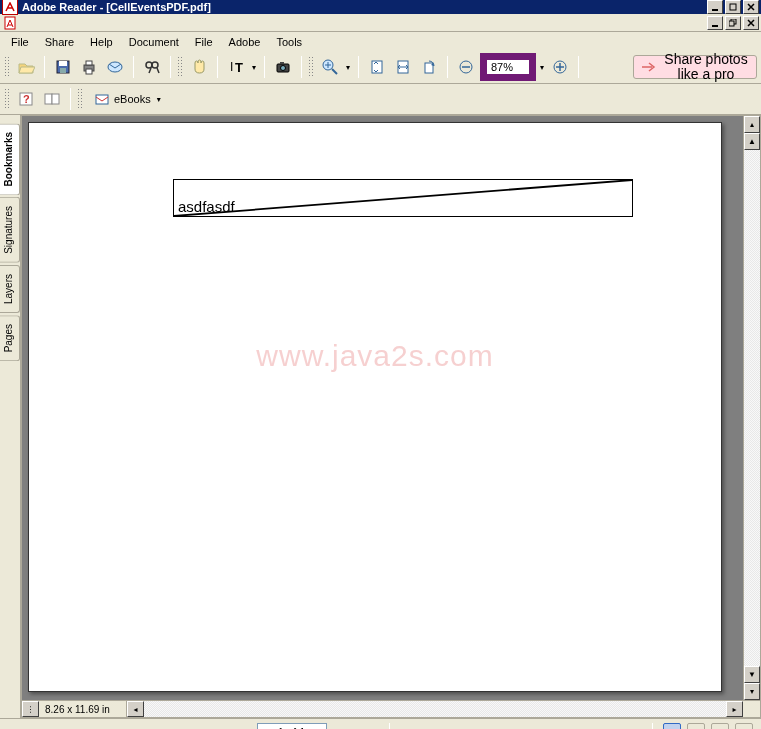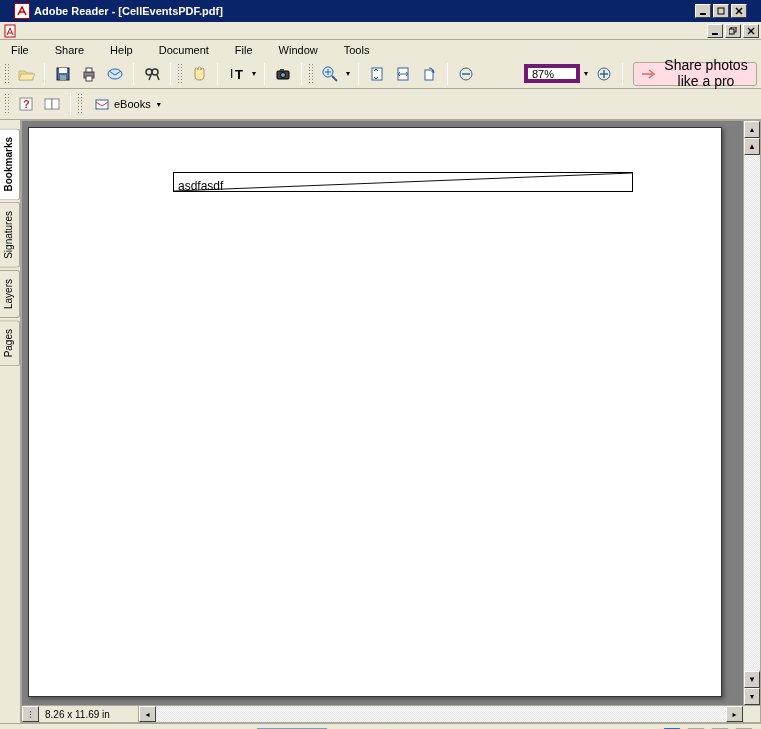--- a/index.html
+++ b/index.html
@@ -1,69 +1,69 @@
 <!DOCTYPE html>
 <html><head>
 <meta charset="utf-8">
 <style>
 * { box-sizing: border-box; margin: 0; padding: 0; font-family: Tahoma, Arial, sans-serif; }
 body { background: #ece9d8; width: 761px; height: 729px; overflow: hidden; font-size: 11px; }
 
 
-.titlebar { height: 22px; background: linear-gradient(#0a246a, #0a246a); color: #fff; display: flex; align-items: center; padding: 0 14px; }
+.titlebar { height: 14px; background: linear-gradient(#0a246a, #0a246a); color: #fff; display: flex; align-items: center; padding: 0 2px; }
 .titlebar .appicon { width: 16px; height: 16px; background: #fff; border: 1px solid #b00; margin-right: 4px; display: flex; align-items: center; justify-content: center; }
 .titlebar .appicon svg { width: 10px; height: 10px; }
 .titlebar .title { font-weight: bold; font-size: 11px; flex: 1; }
 .titlebar .winbtns { display: flex; gap: 2px; }
 .titlebar .winbtn { width: 16px; height: 14px; background: #d4d0c8; border: 1px solid #fff; border-right-color: #404040; border-bottom-color: #404040; display: flex; align-items: center; justify-content: center; font-size: 9px; color: #000; cursor: pointer; }
 
 
 .mdibar { height: 18px; background: #ece9d8; display: flex; justify-content: space-between; align-items: center; border-bottom: 1px solid #aca899; }
 .mdibar .docicon { width: 16px; height: 16px; margin-left: 2px; }
 .mdibar .mdibtns { display: flex; gap: 2px; margin-right: 2px; }
 .mdibar .mdibtn { width: 16px; height: 14px; background: #d4d0c8; border: 1px solid #fff; border-right-color: #404040; border-bottom-color: #404040; display: flex; align-items: center; justify-content: center; font-size: 9px; cursor: pointer; }
 
 
-.menubar { height: 19px; background: #ece9d8; display: flex; align-items: center; padding-left: 4px; gap: 12px; }
+.menubar { height: 19px; background: #ece9d8; display: flex; align-items: center; padding-left: 4px; gap: 2px; }
 .menubar .menu { padding: 2px 7px; cursor: pointer; font-size: 11px; }
 
 
 .toolbar-area { background: #ece9d8; border-bottom: 1px solid #aca899; }
 .toolbar-row { min-height: 30px; display: flex; align-items: center; padding: 2px 4px; gap: 2px; }
 .toolbar-row.first { border-bottom: 1px solid #aca899; }
 .tb-sep { width: 1px; height: 22px; background: #aca899; margin: 0 4px; border-right: 1px solid #fff; }
 .tb-btn { width: 24px; height: 24px; border: 1px solid transparent; border-radius: 3px; display: flex; align-items: center; justify-content: center; cursor: pointer; }
 .tb-btn.wide { width: auto; padding: 0 6px; gap: 4px; font-size: 11px; }
 .dd-arrow { width: 8px; display: inline-flex; justify-content: center; font-size: 8px; color: #000; cursor: pointer; }
-.zoom-box { width: 56px; height: 19px; border: 4px solid #701a75; background: #fff; font-size: 11px; padding: 0 4px; display: flex; align-items: center; margin-left: 44px; }
+.zoom-box { width: 56px; height: 28px; border: 7px solid #701a75; background: #fff; font-size: 11px; padding: 0 4px; display: flex; align-items: center; }
 .grip { width: 6px; height: 22px; background-image: radial-gradient(#888 1px, transparent 1px); background-size: 3px 3px; margin-right: 2px; }
 .share-box { margin-left: auto; width: 124px; height: 24px; background: #ffdde3; border: 1px solid #aca899; border-radius: 3px; display: flex; align-items: center; padding: 0 6px; gap: 6px; font-size: 14px; text-align: center; line-height: 1.1; cursor: pointer; }
 .share-box .share-text { flex: 1; }
 
 
 .main { display: flex; height: 603px; }
 .sidetabs { width: 21px; background: #ece9d8; border-right: 1px solid #aca899; display: flex; flex-direction: column; padding-top: 8px; }
 .sidetab { writing-mode: vertical-rl; transform: rotate(180deg); font-size: 10px; padding: 8px 3px; border: 1px solid #aca899; border-right: none; background: #ece9d8; margin-bottom: 2px; cursor: pointer; border-radius: 3px 0 0 3px; }
 .sidetab.active { background: #fff; font-weight: bold; }
 
 .docarea { flex: 1; display: flex; flex-direction: column; background: #7f7f7f; border: 1px solid #aca899; position: relative; }
 .docscroll { flex: 1; display: flex; overflow: hidden; }
 .page-wrap { flex: 1; background: #7f7f7f; padding: 6px; overflow: hidden; position: relative; }
 .page { width: 694px; height: 570px; background: #fff; border: 1px solid #333; box-shadow: 2px 2px 4px rgba(0,0,0,.4); position: relative; }
-.page .cell { position: absolute; left: 144px; top: 44px; width: 460px; height: 20px; border: 1px solid #000; font-size: 12px; padding: 6px 4px; }
+.page .cell { position: absolute; left: 144px; top: 56px; width: 460px; height: 20px; border: 1px solid #000; font-size: 15px; padding: 18px 4px; }
 .page .cell svg.diag { position: absolute; left: 0; top: 0; width: 100%; height: 100%; }
 .watermark { position: absolute; left: 50%; top: 216px; transform: translateX(-50%); font-size: 30px; color: rgba(230,120,120,.35); font-family: Arial; letter-spacing: 1px; }
 
 .vscroll { width: 17px; background: #ece9d8; border-left: 1px solid #aca899; display: flex; flex-direction: column; }
 .vscroll .sbtn { height: 17px; background: #d4d0c8; border: 1px solid #fff; border-right-color:#404040; border-bottom-color:#404040; display: flex; align-items: center; justify-content: center; font-size: 8px; cursor: pointer; }
 .vscroll .track { flex: 1; background: repeating-conic-gradient(#e8e8e8 0 25%, #f8f8f8 0 50%) 0/2px 2px; }
 
 .hscroll-row { height: 17px; display: flex; background: #ece9d8; border-top: 1px solid #aca899; }
 .hscroll-row .sbtn { width: 17px; background: #d4d0c8; border: 1px solid #fff; border-right-color:#404040; border-bottom-color:#404040; display:flex; align-items:center; justify-content:center; font-size:8px; cursor:pointer; }
-.hscroll-row .dims { width: 100px; padding: 0 6px; font-size: 10px; display: flex; align-items: center; border-right: 1px solid #aca899; }
+.hscroll-row .dims { width: 88px; padding: 0 6px; font-size: 10px; display: flex; align-items: center; border-right: 1px solid #aca899; }
 .hscroll-row .htrack { flex: 1; background: repeating-conic-gradient(#e8e8e8 0 25%, #f8f8f8 0 50%) 0/2px 2px; }
 .hscroll-row .corner { width: 17px; background: #ece9d8; }
 
 
 .navbar { height: 26px; background: #ece9d8; border-top: 1px solid #aca899; display: flex; align-items: center; padding: 0 8px; gap: 6px; }
 .navbar .spacer { flex: 1; }
 .navbar .nbtn { width: 20px; height: 20px; border: 1px solid transparent; border-radius: 3px; display: flex; align-items: center; justify-content: center; font-size: 10px; cursor: pointer; color: #666; }
 .navbar .nbtn.enabled { color: #000; }
 .navbar .pagebox { width: 70px; height: 18px; border: 1px solid #7f9db9; background: #fff; font-size: 11px; text-align: center; display: flex; align-items: center; justify-content: center; }
 .navbar .nsep { width: 1px; height: 18px; background: #aca899; border-right: 1px solid #fff; margin: 0 4px; }
@@ -127,21 +127,21 @@
       </div>
   </div>
 </div>
 
 <div class="menubar">
   <div class="menu">File</div>
   <div class="menu">Share</div>
   <div class="menu">Help</div>
   <div class="menu">Document</div>
   <div class="menu">File</div>
-  <div class="menu">Window</div>
+  <div class="menu">Adobe</div>
   <div class="menu">Tools</div>
 </div>
 
 <div class="toolbar-area">
   <div class="toolbar-row first">
     <div class="grip"></div>
     <div class="tb-btn">
         <svg width="18" height="18">
           <path d="M2 6 H8 L10 8 H16 V15 H2 Z" fill="#f4d47c" stroke="#bb8"></path>
           <path d="M4 9 H18 L15 15 H2 Z" fill="#ffe9a8" stroke="#bb8"></path>
@@ -294,20 +294,21 @@
   <div class="docarea">
     <div class="docscroll">
       <div class="page-wrap">
         <div class="page">
           <div class="cell">
             <span>asdfasdf</span>
             <svg class="diag" viewBox="0 0 460 20" preserveAspectRatio="none">
                 <line x1="0" y1="20" x2="460" y2="0" stroke="#000"></line>
               </svg>
           </div>
+          <div class="watermark">www.java2s.com</div>
         </div>
       </div>
       <div class="vscroll">
         <div class="sbtn">▴</div>
         <div class="sbtn">▲</div>
         <div class="track"></div>
         <div class="sbtn">▼</div>
         <div class="sbtn">▾</div>
       </div>
     </div>

